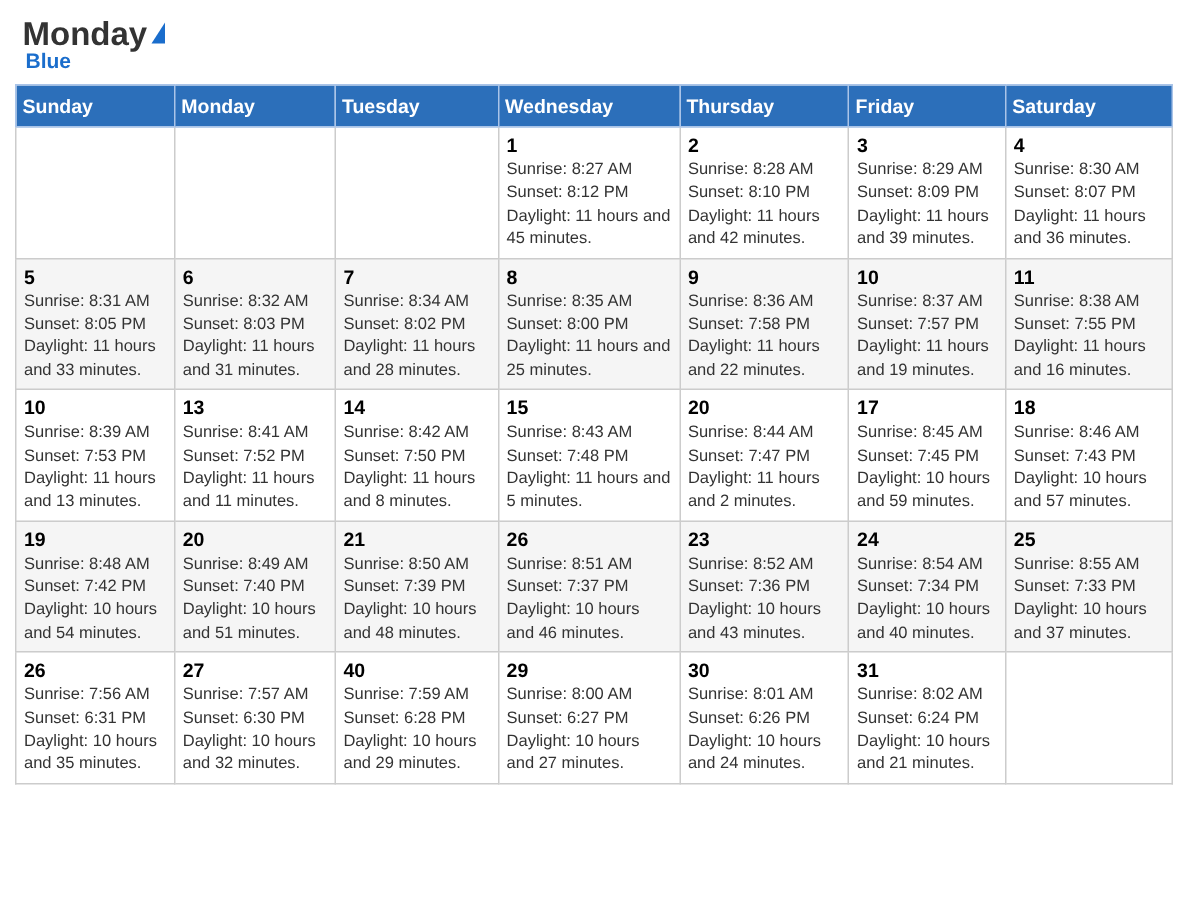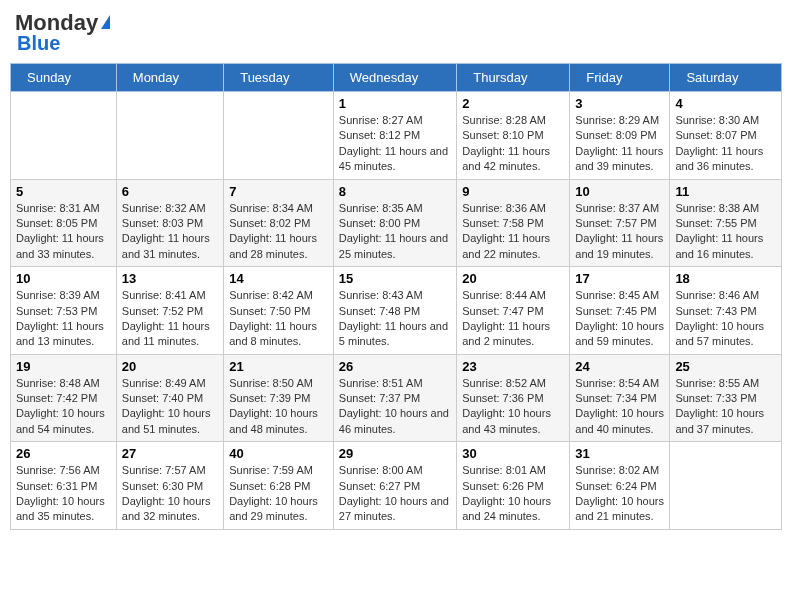--- a/index.html
+++ b/index.html
@@ -35,24 +35,24 @@
       color: #555;
     }
     table {
       width: 100%;
       border-collapse: collapse;
       font-size: 11px;
     }
     thead tr th {
       background-color: #2c6fba;
       color: #fff;
-      padding: 6px 16px;
+      padding: 6px 4px;
       text-align: left;
       font-size: 13px;
-      font-weight: normal;
+      font-weight: bold;
       border: 1px solid #aac4e8;
     }
     tbody tr td {
       border: 1px solid #ccc;
       vertical-align: top;
       padding: 4px 5px;
       min-height: 80px;
       height: 80px;
       background: #fff;
     }
@@ -73,21 +73,21 @@
   </style>
 </head>
 <body>
 
 <div class="header">
   <div class="logo">
     <div style="display:flex; align-items:center;">
       <span class="logo-general" style="font-size:22px; font-weight:bold; color:#333;">Monday</span>
       <span style="display:inline-block; width:0; height:0; border-left:9px solid transparent; border-bottom:14px solid #1a6dcc; margin-left:3px; margin-bottom:2px;"></span>
     </div>
-    <span class="logo-blue" style="font-size:20px; font-weight:bold; color:#1a6dcc; margin-top:-4px; margin-left:2px;">Blue</span>
+    <span class="logo-blue" style="font-size:14px; font-weight:bold; color:#1a6dcc; margin-top:-4px; margin-left:2px;">Blue</span>
   </div>
   <div class="title-block">
     <div class="month-title"></div>
     <div class="location"></div>
   </div>
 </div>
 
 <table>
   <thead>
     <tr>

